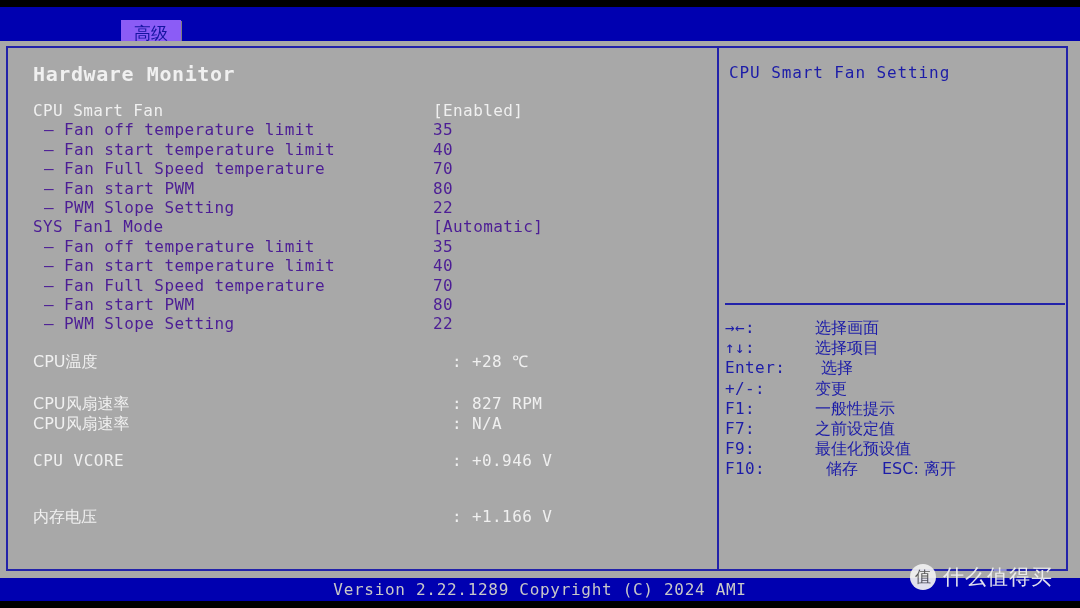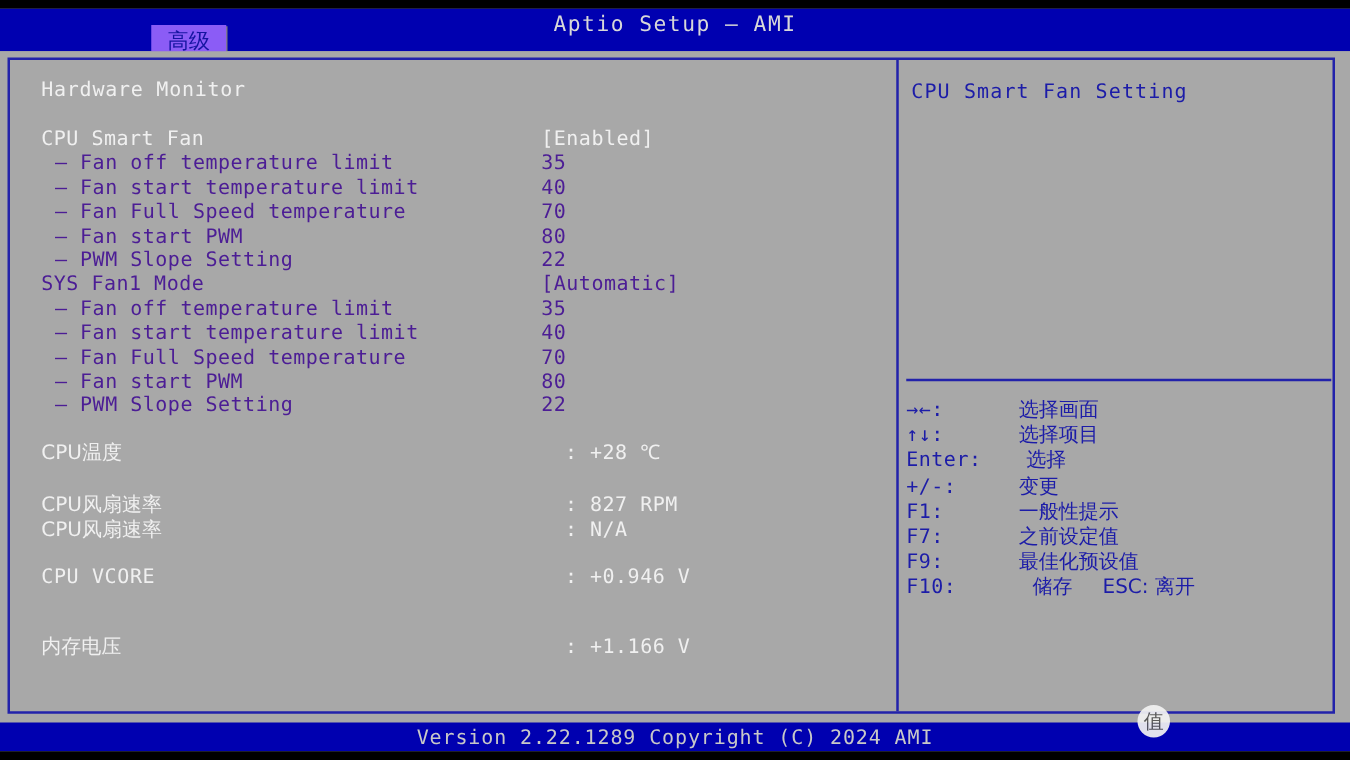--- a/index.html
+++ b/index.html
@@ -89,23 +89,24 @@
   
   .left-col {
     position: absolute;
     left: 20px; top: 50px;
     width: 690px; height: 515px;
   }
   .section-head {
     position: absolute;
     left: 13px; top: 12px;
     color: #f0f0f0;
-    font-size: 16px;
+    font-size: 20px;
     letter-spacing: 0.6px;
     white-space: nowrap;
+    font-weight: bold;
   }
   .row {
     position: absolute;
     left: 0;
     width: 690px;
     height: 19px;
     line-height: 19px;
     font-size: 16px;
     letter-spacing: 0.4px;
     white-space: nowrap;
@@ -253,21 +254,20 @@
   }
 </style>
 </head>
 <body>
 
 <div id="screen">
 
   <div class="top-black"></div>
 
   <div class="header-bar"></div>
-  <div class="app-title">Aptio Setup – AMI</div>
 
   <div class="tab-row">
     <div class="tab">高级</div>
   </div>
 
   <div class="body-bg"></div>
 
   <div class="panel"></div>
   <div class="panel-divider"></div>
 
@@ -391,15 +391,16 @@
         </div>
       </div>
   </div>
 
   <div class="footer-bar"></div>
   <div class="footer-text">Version 2.22.1289 Copyright (C) 2024 AMI</div>
   <div class="bottom-black"></div>
 
   <div class="watermark">
     <div class="wm-logo">值</div>
+    <div class="wm-text">什么值得买</div>
   </div>
 
 </div>
 
 </body></html>

